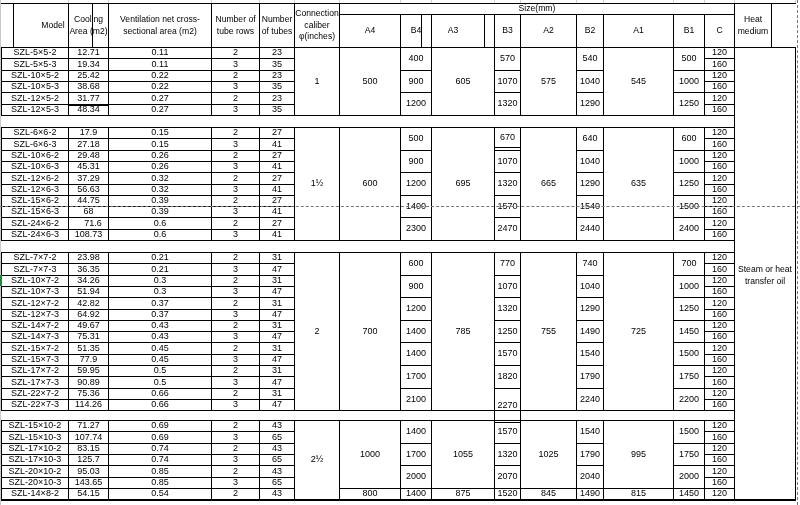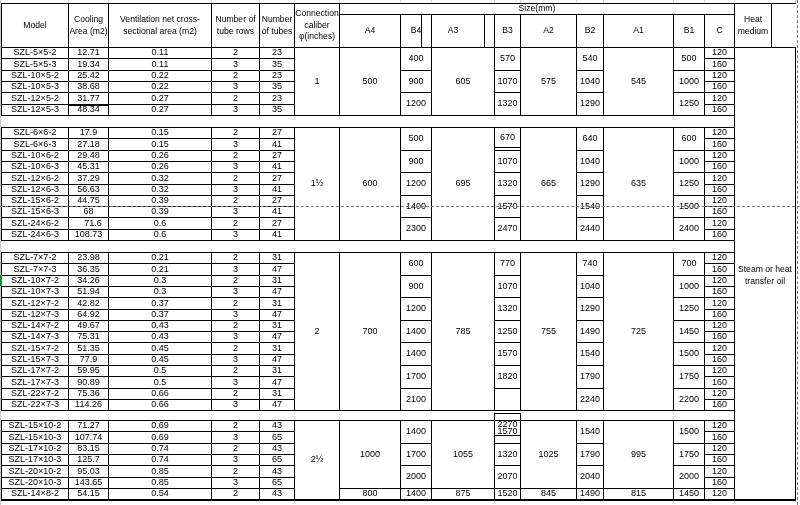--- a/index.html
+++ b/index.html
@@ -29,21 +29,21 @@
       <div class="gridv" style="left: 400px;"></div>
       <div class="gridv" style="left: 431px;"></div>
       <div class="gridv" style="left: 494px;"></div>
       <div class="gridv" style="left: 520px;"></div>
       <div class="gridv" style="left: 576px;"></div>
       <div class="gridv" style="left: 603px;"></div>
       <div class="gridv" style="left: 673px;"></div>
       <div class="gridv" style="left: 704px;"></div>
       <div class="gridv" style="left: 734px;"></div>
       <div class="gridv" style="left: 795px;"></div>
-      <div class="c b hd" style="left: 1px; top: 3px; width: 68px; height: 45px;">Model</div>
+      <div class="c b hd" style="left: 13px; top: 3px; width: 80px; height: 45px;">Model</div>
       <div class="c b hd" style="left: 68px; top: 3px; width: 41px; height: 45px;">Cooling Area (m2)</div>
       <div class="c b hd" style="left: 108px; top: 3px; width: 104px; height: 45px;">Ventilation net cross-sectional area (m2)</div>
       <div class="c b hd" style="left: 211px; top: 3px; width: 49px; height: 45px;">Number of tube rows</div>
       <div class="c b hd" style="left: 259px; top: 3px; width: 36px; height: 45px;">Number of tubes</div>
       <div class="c b hd" style="left: 294px; top: 3px; width: 46px; height: 45px;">Connection caliber φ(inches)</div>
       <div class="c b hd" style="left: 339px; top: 3px; width: 396px; height: 12px;">Size(mm)</div>
       <div class="c b hd" style="left: 339px; top: 14px; width: 62px; height: 34px;">A4</div>
       <div class="c b hd" style="left: 400px; top: 14px; width: 32px; height: 34px;">B4</div>
       <div class="c b hd" style="left: 421px; top: 14px; width: 64px; height: 34px;">A3</div>
       <div class="c b hd" style="left: 494px; top: 14px; width: 27px; height: 34px;">B3</div>
@@ -299,21 +299,21 @@
       <div class="c b " style="left: 673px; top: 342px; width: 32px; height: 24px;">1500</div>
       <div class="c b " style="left: 704px; top: 342px; width: 31px; height: 13px;">120</div>
       <div class="c b " style="left: 704px; top: 354px; width: 31px; height: 12px;">160</div>
       <div class="c b " style="left: 400px; top: 365px; width: 32px; height: 24px;">1700</div>
       <div class="c b " style="left: 494px; top: 365px; width: 27px; height: 24px;">1820</div>
       <div class="c b " style="left: 576px; top: 365px; width: 28px; height: 24px;">1790</div>
       <div class="c b " style="left: 673px; top: 365px; width: 32px; height: 24px;">1750</div>
       <div class="c b " style="left: 704px; top: 365px; width: 31px; height: 12px;">120</div>
       <div class="c b " style="left: 704px; top: 376px; width: 31px; height: 13px;">160</div>
       <div class="c b " style="left: 400px; top: 388px; width: 32px; height: 23px;">2100</div>
-      <div class="c b " style="left: 494px; top: 388px; width: 27px; height: 23px; margin-top: 25px;">2270</div>
+      <div class="c b " style="left: 494px; top: 388px; width: 27px; height: 35px;">2270</div>
       <div class="c b " style="left: 576px; top: 388px; width: 28px; height: 23px;">2240</div>
       <div class="c b " style="left: 673px; top: 388px; width: 32px; height: 23px;">2200</div>
       <div class="c b " style="left: 704px; top: 388px; width: 31px; height: 12px;">120</div>
       <div class="c b " style="left: 704px; top: 399px; width: 31px; height: 12px;">160</div>
       <div style="position: absolute; left: 1px; top: 410px; width: 733px; height: 1px; background: rgb(0, 0, 0);"></div>
       <div class="c b " style="left: 1px; top: 420px; width: 68px; height: 12px;">SZL-15×10-2</div>
       <div class="c b " style="left: 68px; top: 420px; width: 41px; height: 12px;">71.27</div>
       <div class="c b " style="left: 108px; top: 420px; width: 104px; height: 12px;">0.69</div>
       <div class="c b " style="left: 211px; top: 420px; width: 49px; height: 12px;">2</div>
       <div class="c b " style="left: 259px; top: 420px; width: 36px; height: 12px;">43</div>

